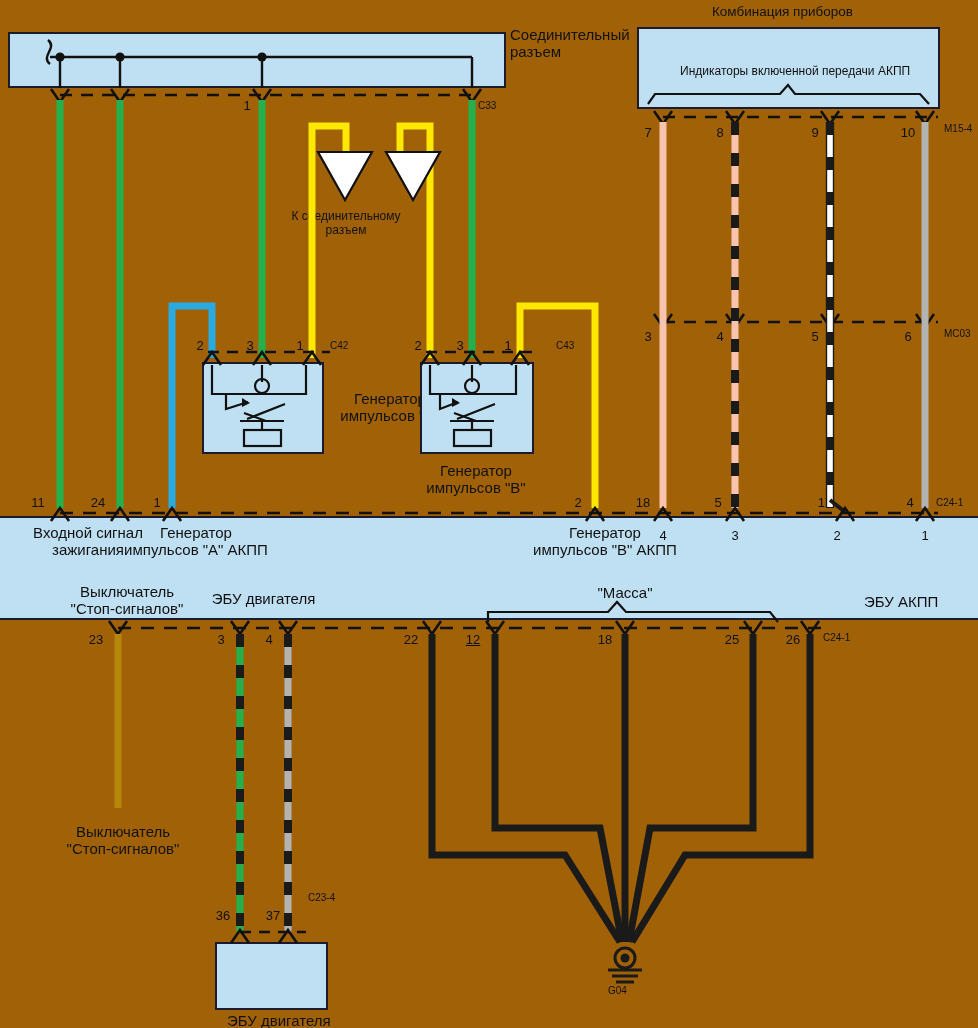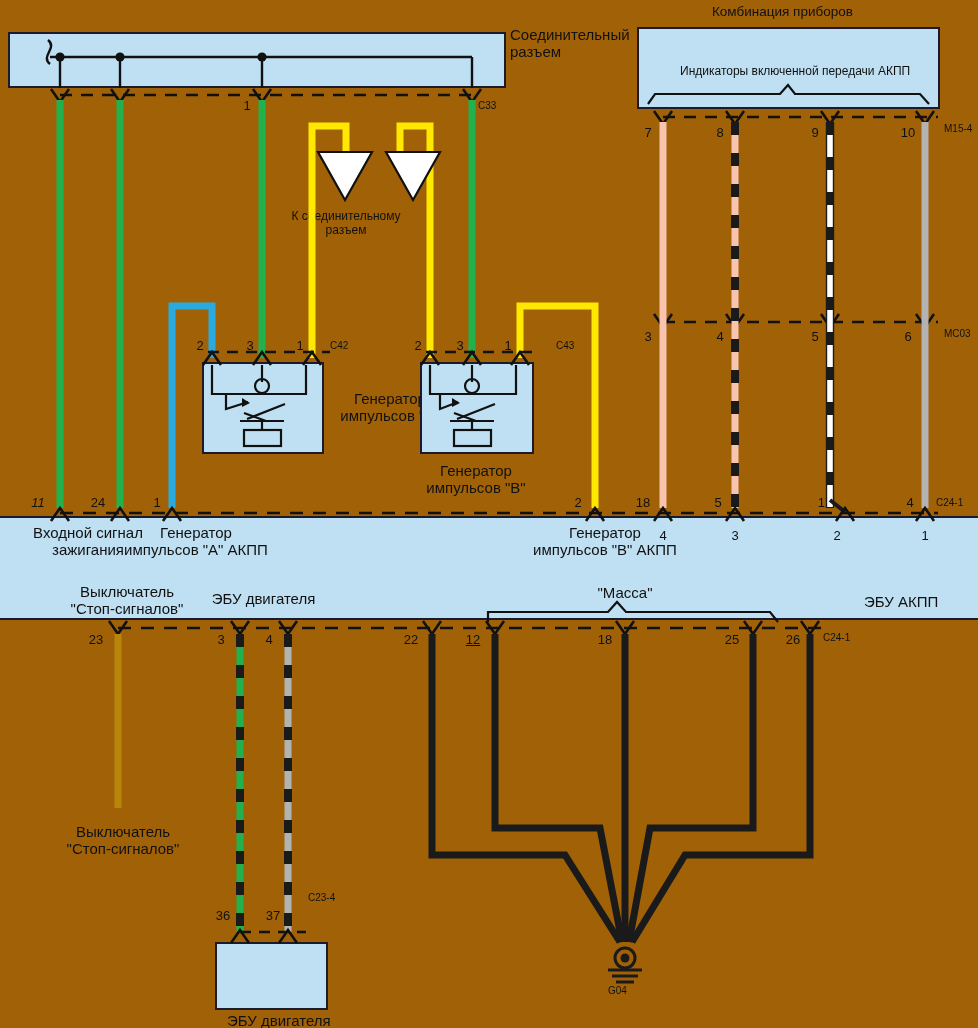--- a/index.html
+++ b/index.html
@@ -80,21 +80,21 @@
   <div class="pin" style="left:893px;top:329px;">6</div>
 
   <div class="pin" style="left:185px;top:338px;">2</div>
   <div class="pin" style="left:235px;top:338px;">3</div>
   <div class="pin" style="left:285px;top:338px;">1</div>
 
   <div class="pin" style="left:403px;top:338px;">2</div>
   <div class="pin" style="left:445px;top:338px;">3</div>
   <div class="pin" style="left:493px;top:338px;">1</div>
 
-  <div class="pin" style="left:23px;top:495px;font-style:italic;">11</div>
+  <div class="pin" style="left:23px;top:495px;">11</div>
   <div class="pin" style="left:83px;top:495px;">24</div>
   <div class="pin" style="left:142px;top:495px;">1</div>
   <div class="pin" style="left:563px;top:495px;">2</div>
   <div class="pin" style="left:628px;top:495px;">18</div>
   <div class="pin" style="left:703px;top:495px;">5</div>
   <div class="pin" style="left:810px;top:495px;">17</div>
   <div class="pin" style="left:895px;top:495px;">4</div>
 
   <div class="pin" style="left:648px;top:528px;">4</div>
   <div class="pin" style="left:720px;top:528px;">3</div>

